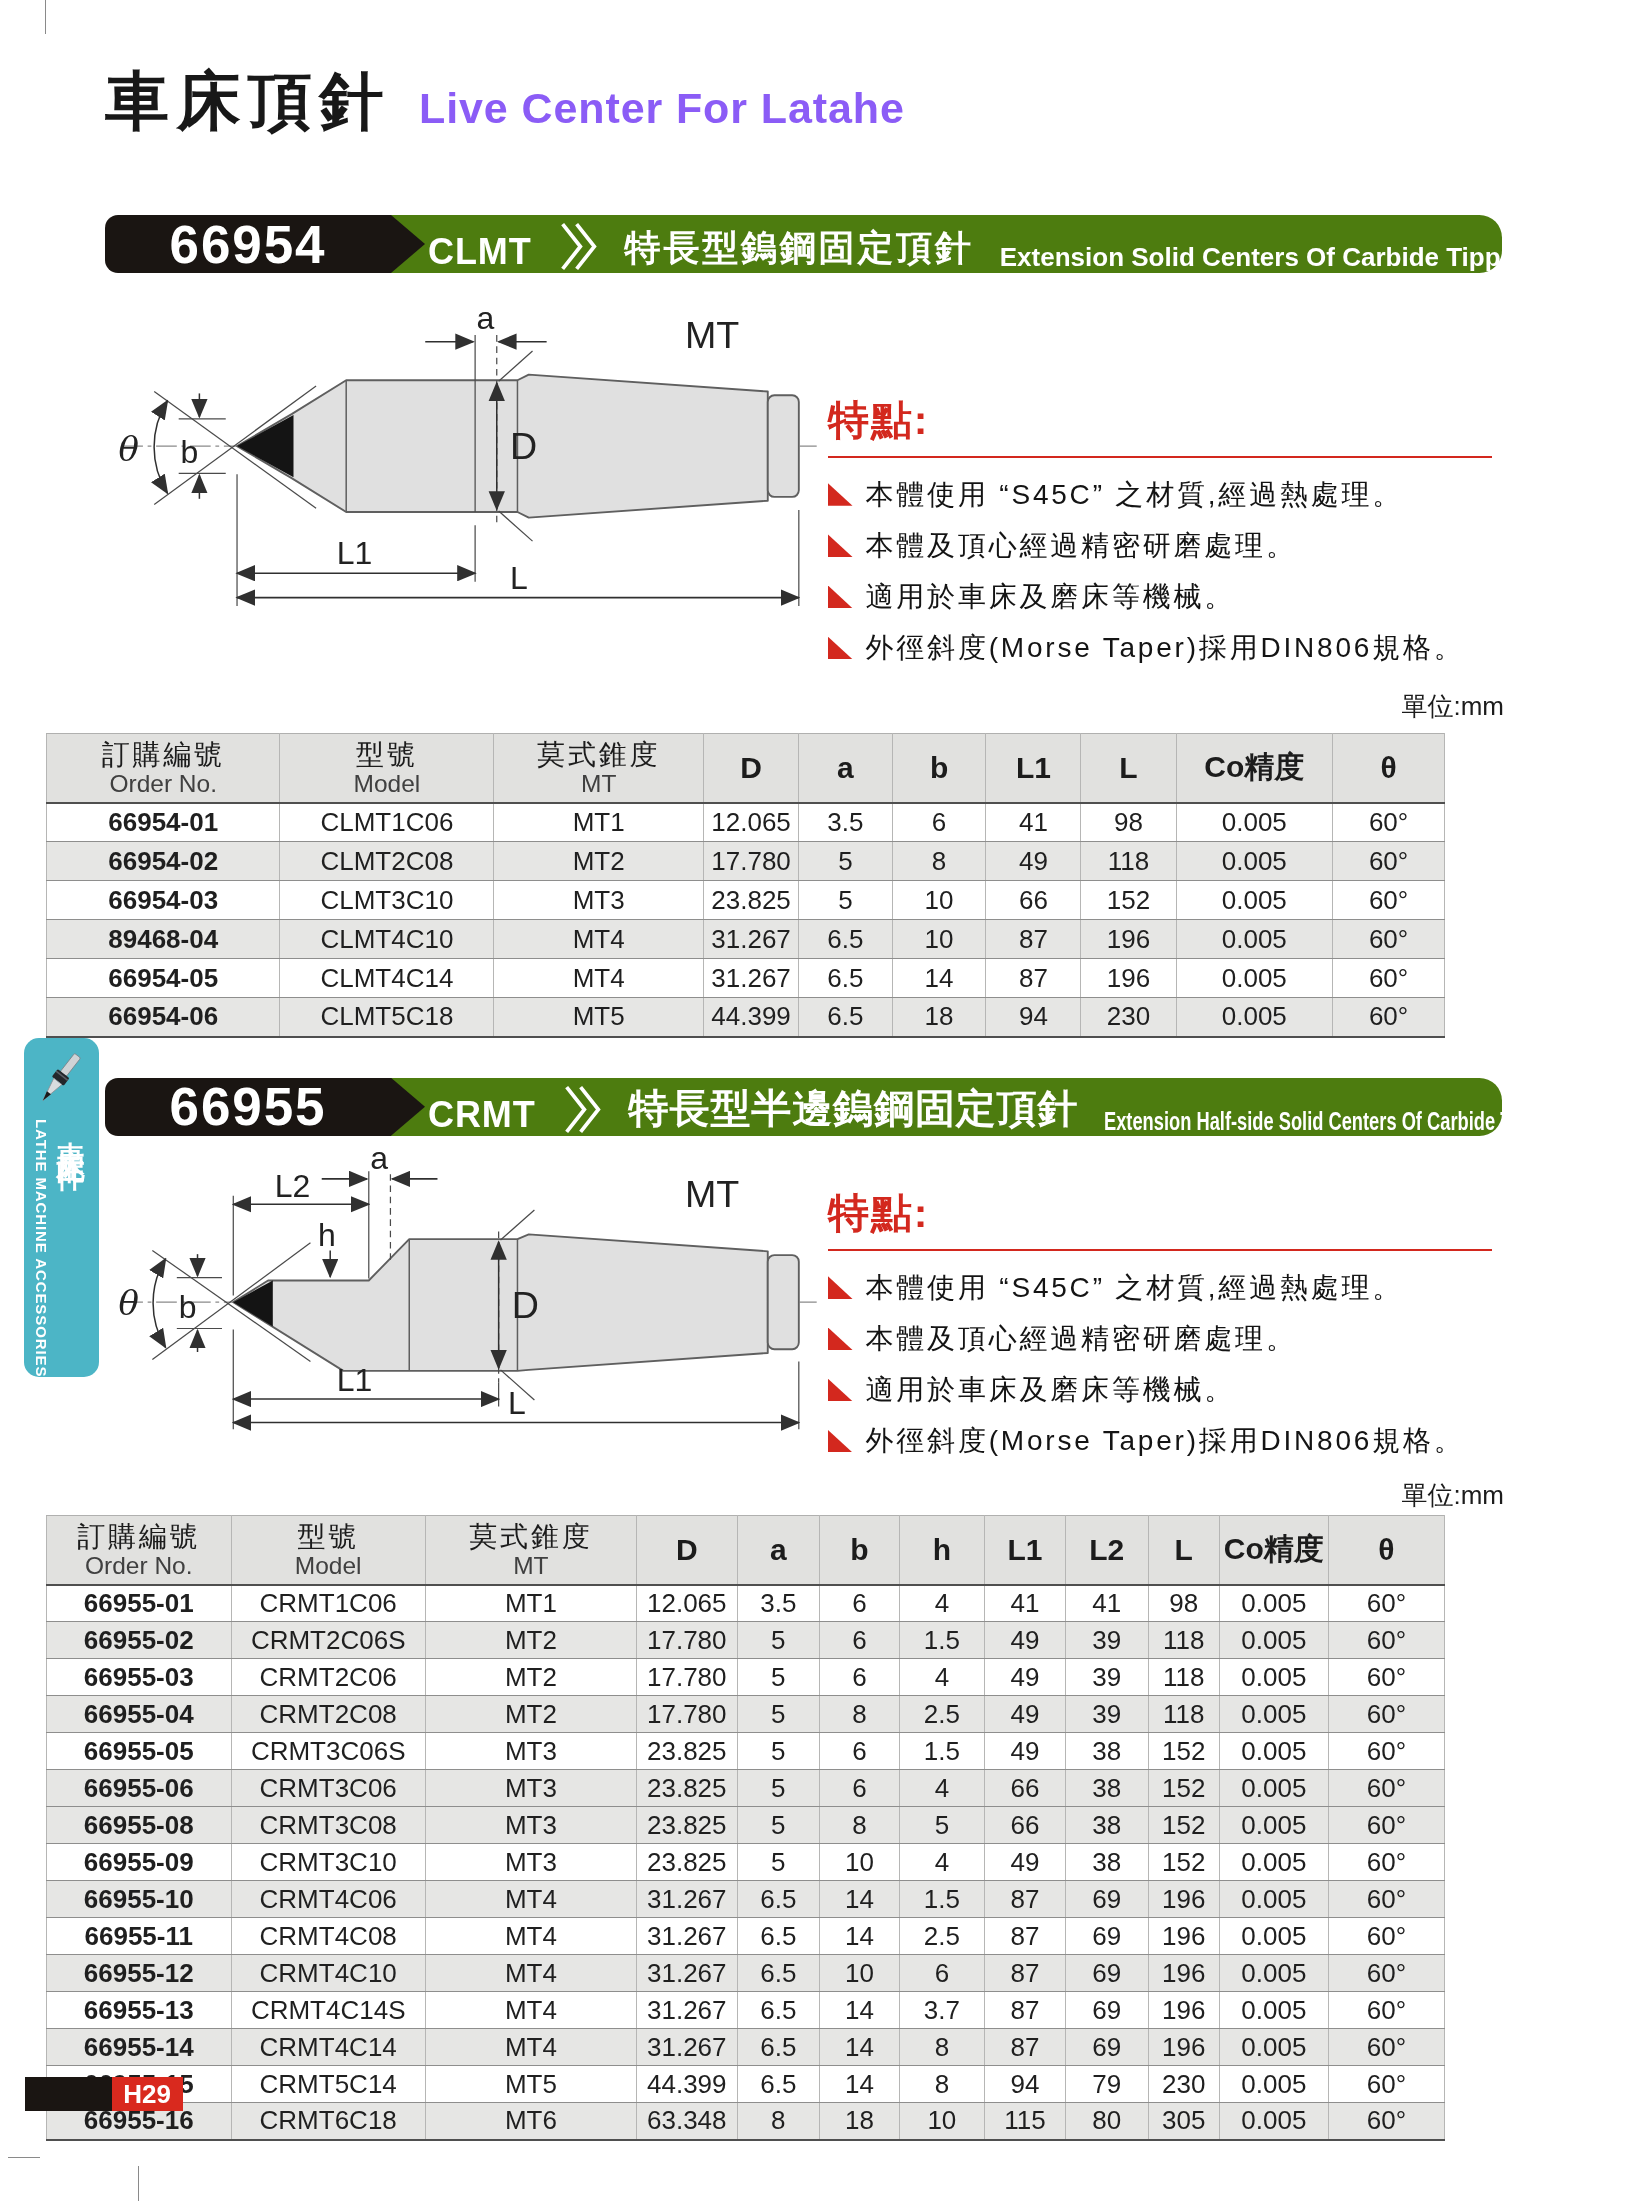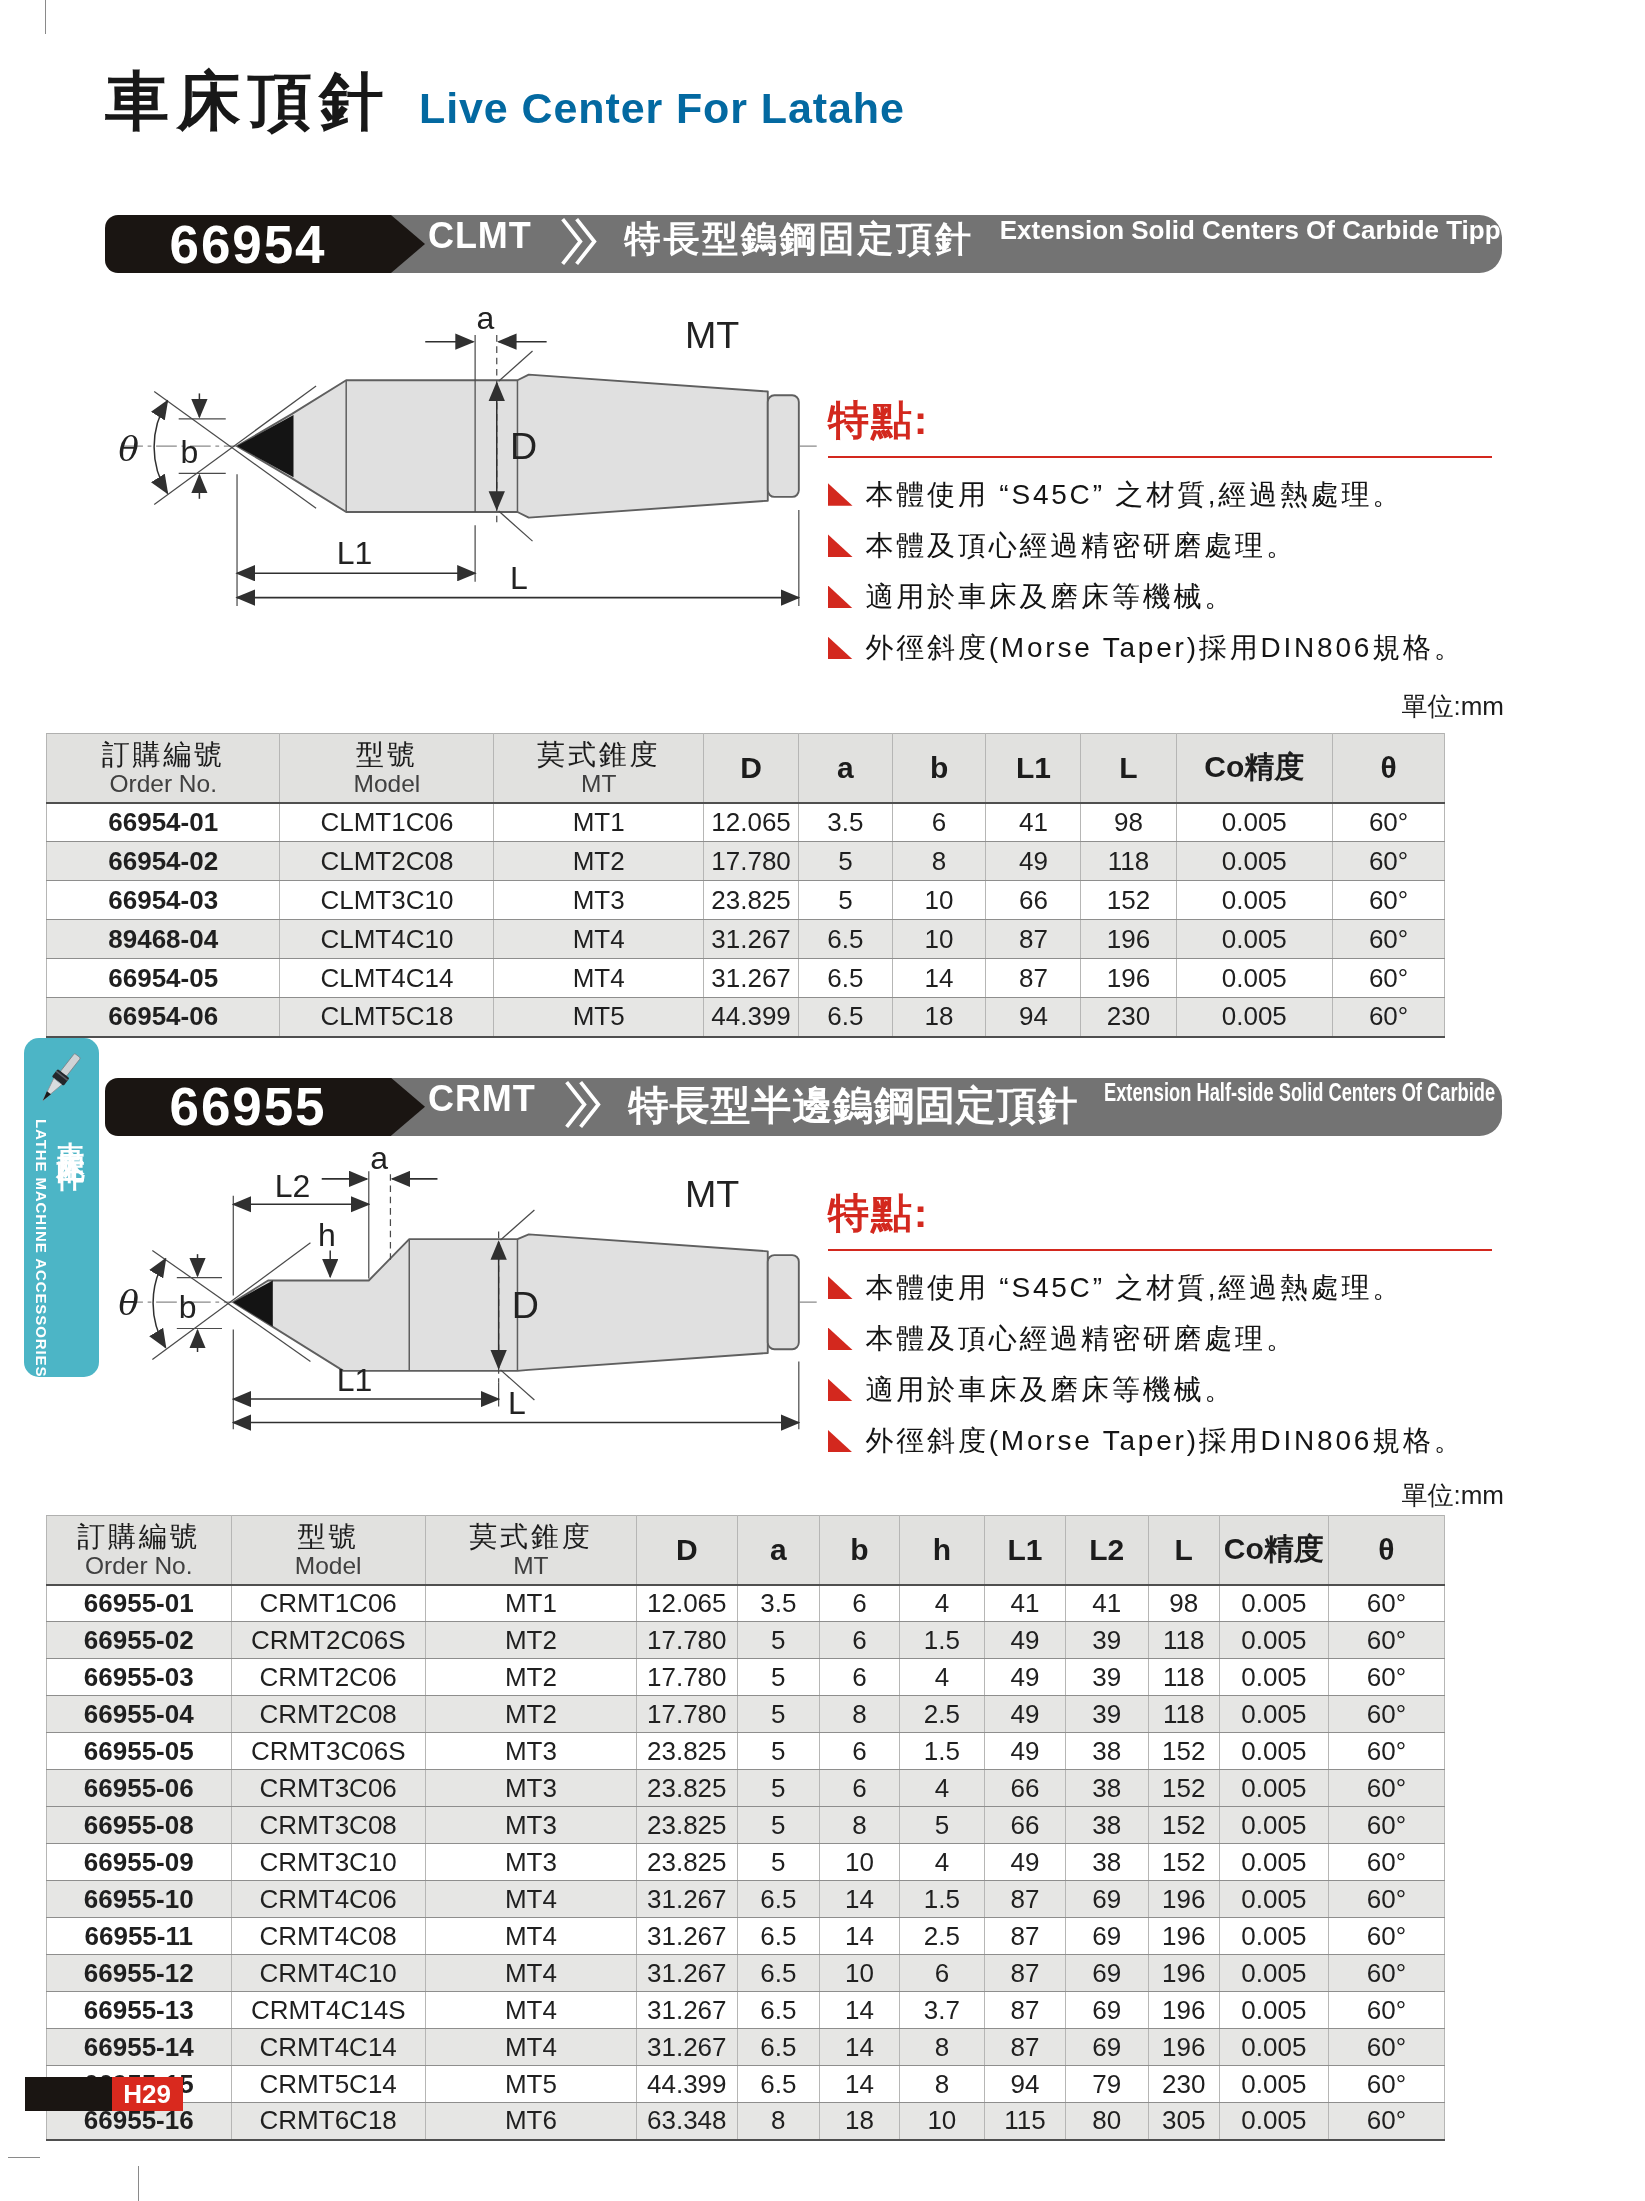--- a/index.html
+++ b/index.html
@@ -7,28 +7,28 @@
         font-family:"Liberation Sans",sans-serif;color:#1c1c1c;}
   
   .cm{position:absolute;background:#8a8a8a;}
   .cm-tl{left:45px;top:0;width:0.9px;height:34px;}
   .cm-bl-h{left:7.5px;top:2157px;width:32px;height:0.9px;}
   .cm-bl-v{left:138px;top:2166px;width:0.9px;height:36px;}
 
   
   .titlebar{margin:58px 0 0 105px;display:flex;align-items:baseline;gap:28px;}
   .title-zh{font-size:64px;font-weight:700;letter-spacing:7.5px;color:#181818;}
-  .title-en{font-size:43px;font-weight:700;color:#0369a1;letter-spacing:0.9px;}
+  .title-en{font-size:43px;font-weight:700;color:#8b5cf6;letter-spacing:0.9px;}
 
   
   .banner{position:relative;height:58px;margin:0 143px 0 105px;}
   .banner.first{margin-top:70px;}
   .banner.second{margin-top:40px;}
-  .band{position:absolute;left:282px;right:0;top:0;bottom:0;background:#737373;
-        border-radius:0 22.6px 22.6px 0;display:flex;align-items:flex-start;gap:26px;
+  .band{position:absolute;left:282px;right:0;top:0;bottom:0;background:#4d7c0f;
+        border-radius:0 22.6px 22.6px 0;display:flex;align-items:flex-end;gap:26px;
         padding-left:41px;z-index:1;}
   .code-block{position:absolute;left:0;top:0;bottom:0;width:286px;background:#1a1512;
         border-radius:13px 0 0 13px;display:flex;align-items:center;justify-content:center;z-index:2;}
   .code-block::after{content:"";position:absolute;left:100%;top:0;width:34px;height:100%;
         background:#1a1512;clip-path:polygon(0 0,100% 50%,0 100%);}
   .code-text{color:#fff;font-size:53px;font-weight:700;letter-spacing:1.9px;text-align:right;}
   .series{color:#fff;font-size:36px;font-weight:700;letter-spacing:0.9px;}
   .chev{flex:0 0 auto;}
   .name-zh{color:#fff;font-size:36px;font-weight:700;letter-spacing:2.8px;white-space:nowrap;}
   .name-en{color:#fff;font-size:26px;font-weight:700;white-space:nowrap;}

